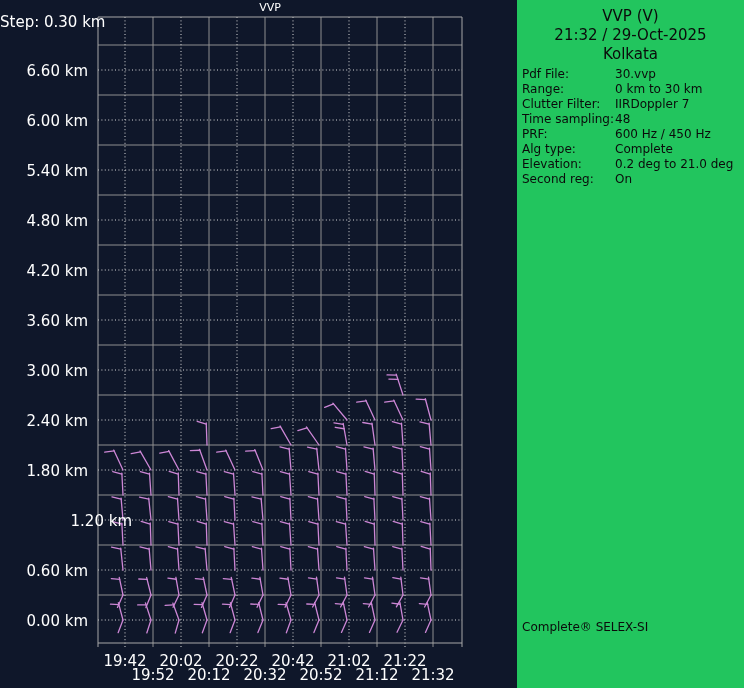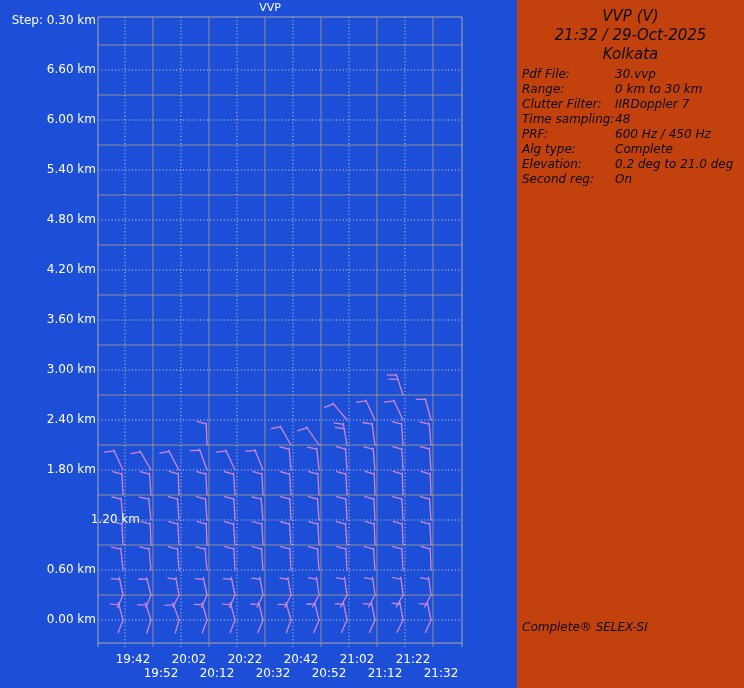--- a/index.html
+++ b/index.html
@@ -1,24 +1,24 @@
 <!DOCTYPE html>
 <html><head>
 <meta charset="utf-8">
 <style>
   html,body{margin:0;padding:0;}
   body{
     width:744px;height:688px;position:relative;overflow:hidden;
     background:#000;font-family:"DejaVu Sans", sans-serif;
   }
-  #chart-region{position:absolute;left:0;top:0;width:517px;height:688px;background:#1d4ed8;}
+  #chart-region{position:absolute;left:0;top:0;width:517px;height:688px;background:#0f172a;}
   #chart-title{position:absolute;left:98px;top:1px;width:344px;text-align:center;
     color:#fff;font-size:11px;}
   #plot-svg{position:absolute;left:0;top:0;}
-  .axis-label{position:absolute;color:#fff;font-size:12px;white-space:nowrap;margin-left:8px;}
+  .axis-label{position:absolute;color:#fff;font-size:15px;white-space:nowrap;}
   .y-label{left:0;width:88px;text-align:right;}
   .x-label{width:46px;text-align:center;}
   #info-panel{position:absolute;left:517px;top:0;width:227px;height:688px;
     background:#f0efed;color:#0b0b0b;}
   #panel-header{position:absolute;left:0;top:7px;width:100%;text-align:center;
     font-size:15px;line-height:19px;}
   #panel-fields{position:absolute;left:5px;top:67px;right:2px;font-size:12px;}
   .field-row{display:flex;height:15px;line-height:15px;white-space:nowrap;align-items:flex-end;}
   .field-label{width:93px;flex:none;}
   .field-value{flex:1;}
@@ -315,21 +315,21 @@
       <div class="axis-label x-label" style="left: 382px; top: 652px;">21:22</div>
       <div class="axis-label x-label" style="left: 130px; top: 666px;">19:52</div>
       <div class="axis-label x-label" style="left: 186px; top: 666px;">20:12</div>
       <div class="axis-label x-label" style="left: 242px; top: 666px;">20:32</div>
       <div class="axis-label x-label" style="left: 298px; top: 666px;">20:52</div>
       <div class="axis-label x-label" style="left: 354px; top: 666px;">21:12</div>
       <div class="axis-label x-label" style="left: 410px; top: 666px;">21:32</div>
     </div>
 </div>
 
-<div id="info-panel" style="background: #c2410c; font-style: italic;">
+<div id="info-panel" style="background: #22c55e;">
   <div id="panel-header">
     <div>VVP (V)</div>
     <div>21:32 / 29-Oct-2025</div>
     <div>Kolkata</div>
   </div>
   <div id="panel-fields">
       <div class="field-row">
         <span class="field-label">Pdf File:</span>
         <span class="field-value">30.vvp</span>
       </div>

